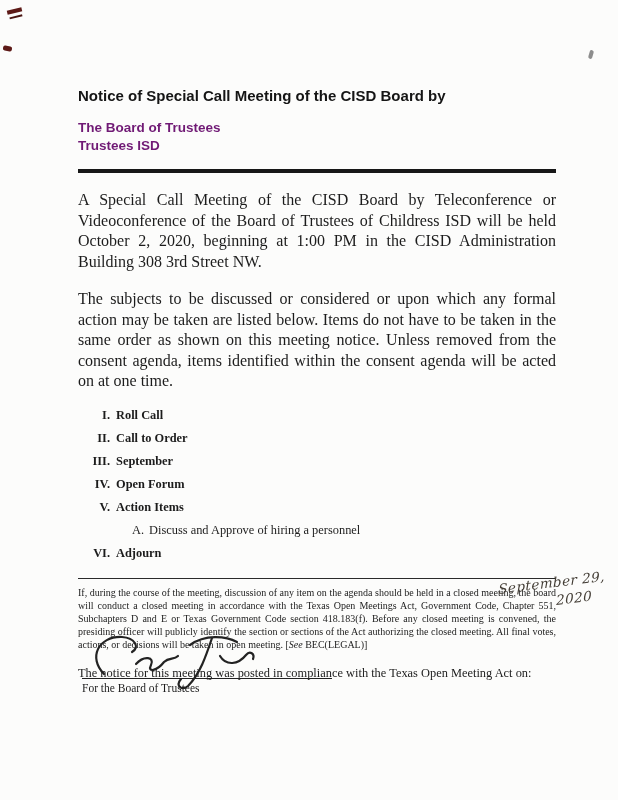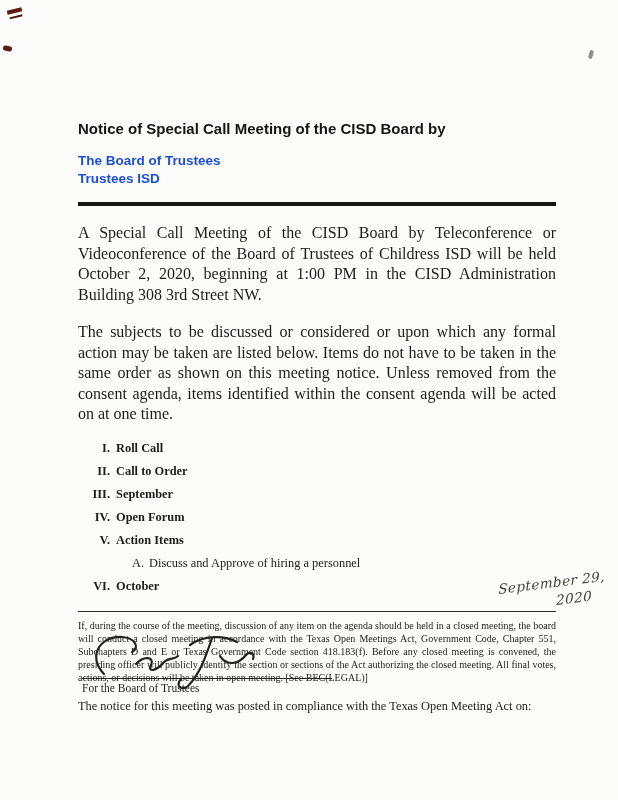--- a/index.html
+++ b/index.html
@@ -14,36 +14,35 @@
     background: #fcfcfb;
     overflow: hidden;
     font-family: "Liberation Serif", serif;
     color: #1c1c1c;
   }
   .content {
     position: absolute;
     left: 78px;
     top: 86px;
     width: 478px;
-    margin-top: 33px;
   }
   .doc-title {
     font-family: "Liberation Sans", sans-serif;
     font-weight: bold;
     font-size: 15px;
     line-height: 1.28;
     color: #151515;
   }
   .doc-subtitle {
     margin-top: 14px;
     font-family: "Liberation Sans", sans-serif;
     font-weight: bold;
     font-size: 13.5px;
     line-height: 1.3;
-    color: #1d4ed8;
+    color: #701a75;
   }
   .rule-thick {
     margin-top: 15px;
     height: 4px;
     background: #171717;
   }
   .para {
     margin-top: 17px;
     font-size: 16px;
     line-height: 1.28;
@@ -84,21 +83,21 @@
     height: 0;
     border-top: 1.5px solid #2a2a2a;
   }
   .legal {
     margin-top: 7px;
     font-size: 10px;
     line-height: 1.32;
     text-align: justify;
     color: #222;
   }
-  .legal .see-italic { }
+  .legal .see-italic { font-style: italic; }
   .posted-line {
     margin-top: 15px;
     font-size: 12.4px;
   }
   .handwritten-date {
     position: absolute;
     left: 498px;
     top: 574px;
     width: 130px;
     transform: rotate(-7deg) skewX(-6deg);
@@ -201,21 +200,21 @@
         <span class="agenda-label">Action Items</span>
       </div>
 
       <div class="agenda-sub">
         <span class="agenda-sub-num">A.</span>
         <span class="agenda-sub-label">Discuss and Approve of hiring a personnel</span>
       </div>
 
       <div class="agenda-row">
         <span class="agenda-num">VI.</span>
-        <span class="agenda-label">October</span>
+        <span class="agenda-label">Adjourn</span>
       </div>
 
     </div>
 
     <div class="rule-thin"></div>
 
     <div class="legal">
       <span>If, during the course of the meeting, discussion of any item on the agenda should be held in a closed meeting, the board will conduct a closed meeting in accordance with the Texas Open Meetings Act, Government Code, Chapter 551, Subchapters D and E or Texas Government Code section 418.183(f).  Before any closed meeting is convened, the presiding officer will publicly identify the section or sections of the Act authorizing the closed meeting. All final votes, actions, or decisions will be taken in open meeting. [</span><span class="see-italic">See</span><span> BEC(LEGAL)]</span>
     </div>
 

